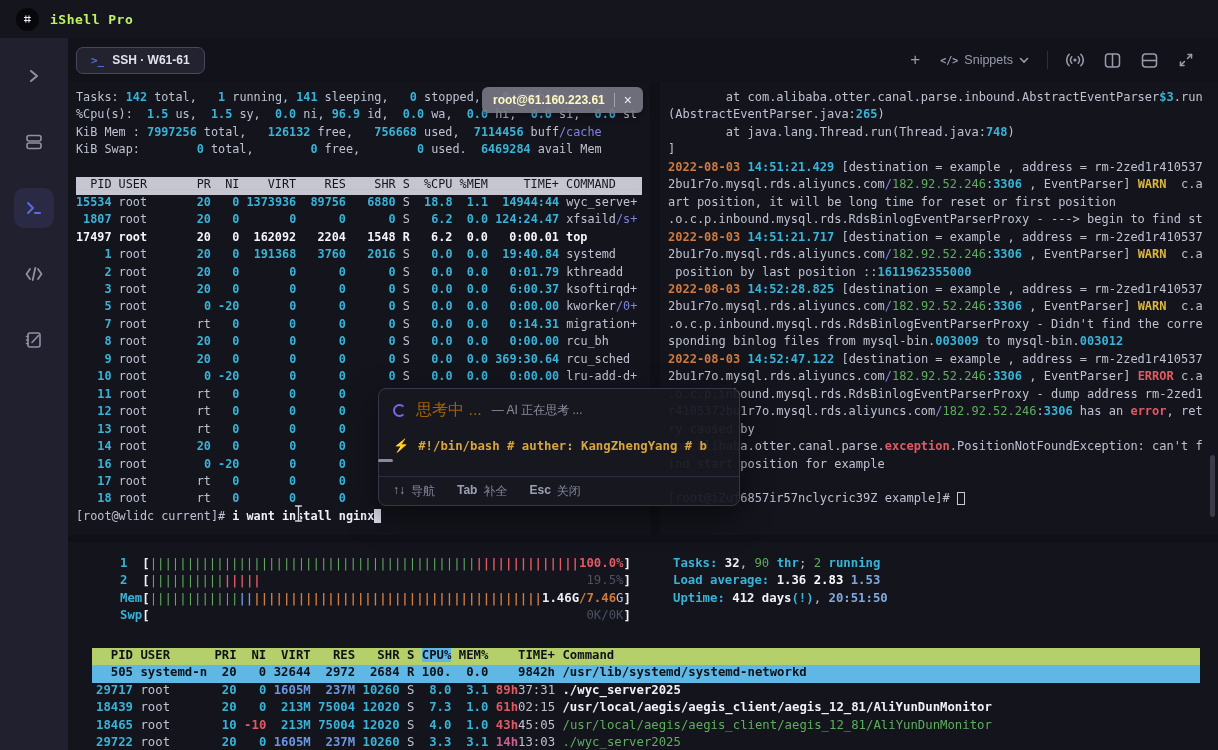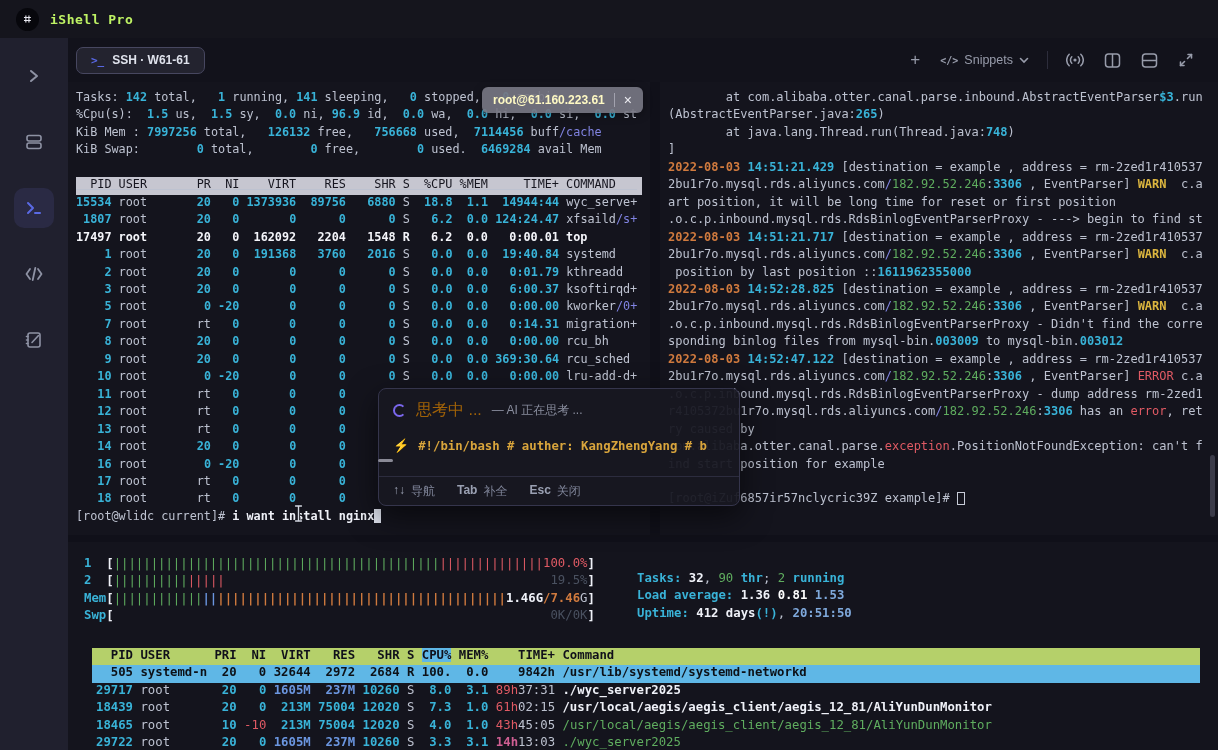--- a/index.html
+++ b/index.html
@@ -40,38 +40,38 @@
   .tline { height:17.46px; white-space:pre; font:12px "DejaVu Sans Mono", monospace; color:#bdc2d0; }
   #left-term .tline { font-size:11.8px; }
   .tline.thdr { background:#c6c6d0;text-decoration:underline; }
   .tline.bold .t-w { color:#f4f5fa; }
   .t-g { color:#bdc2d0; }
   .t-c { color:#39b3d8; font-weight:700; }
   .t-w { color:#eff1f8; font-weight:700; }
   .t-p { color:#8184e2; }
   .t-o { color:#d07a3e; font-weight:700; }
   .t-y { color:#dcb63f; font-weight:700; }
-  .t-r { color:#e05a64; font-weight:400; }
+  .t-r { color:#e05a64; font-weight:700; }
   .t-grn { color:#5fad5f; }
   .t-b { color:#6b96e0; font-weight:700; }
   .t-m { color:#cf5f93; font-weight:700; }
   .t-dim { color:#4a5160; }
   .t-lb { color:#7fa9dc; font-weight:700; }
   .t-wb { color:#ffffff; font-weight:700; }
   .t-hd { color:#15151f; font-weight:400; }
   .t-cur { background:#dfe3ee; color:#14141d; display:inline-block; width:7px; }
   .t-hcur { display:inline-block; width:8px; height:13px; border:1px solid #c8ccd8; vertical-align:-2px; }
   .scrollthumb { position:absolute; right:3px; top:373px; width:5px; height:62px; background:#3a3a48; border-radius:3px; }
 
   
   .gap-h { height:7px; background:#101019; flex:0 0 auto; }
   .bottom { height:208px; background:#14141d; flex:0 0 auto; position:relative; padding-top:14px; overflow:hidden; }
   #meters { position:absolute; left:16px; top:14px; }
-  #meters .tline, #sysinfo .tline { font-size:12.3px; }
-  #sysinfo { position:absolute; left:569px; top:29px; }
+  #meters .tline, #sysinfo .tline { font-size:12.3px;margin-left:36px; }
+  #sysinfo { position:absolute; left:569px; top:14px; }
   #btable { position:absolute; left:4px; right:18px; top:106px; }
   #btable .tline { font-size:12.3px; padding-left:4px;margin-left:20px; }
   .tline.ghdr { background:#b5d06a; }
   .t-hdr { color:#10101a; font-weight:700; }
   .t-hdrsort { background:#5fb7e6; color:#10101a; font-weight:700; }
   .tline.sel { background:#5fb7e6; }
   .t-sd { color:#0d1117; font-weight:600; }
 
   
   .host-badge { position:absolute; left:482px; top:87px; height:26px; display:flex; align-items:center; gap:9px; padding:0 11px; background:rgba(118,118,130,0.92); border-radius:6px; box-shadow:0 2px 8px rgba(0,0,0,.35); }
@@ -258,21 +258,21 @@
 
       <div class="bottom">
         <div id="meters">
             <div class="tline"><span class="t-c">1  </span><span class="t-w">[</span><span class="t-grn">||||||||||||||||||||||||||||||||||||||||||||</span><span class="t-r">||||||||||||||</span><span class="t-r">100.0%</span><span class="t-w">]</span></div>
             <div class="tline"><span class="t-c">2  </span><span class="t-w">[</span><span class="t-grn">||||||||||</span><span class="t-r">|||||</span><span class="t-dim">                                            19.5%</span><span class="t-w">]</span></div>
             <div class="tline"><span class="t-c">Mem</span><span class="t-w">[</span><span class="t-grn">||||||||||||</span><span class="t-b">||</span><span class="t-o">|||||||||||||||||||||||||||||||||||||||</span><span class="t-w">1.46G</span><span class="t-o">/7.46</span><span class="t-g">G</span><span class="t-w">]</span></div>
             <div class="tline"><span class="t-c">Swp</span><span class="t-w">[</span><span class="t-dim">                                                           0K/0K</span><span class="t-w">]</span></div>
           </div>
         <div id="sysinfo">
             <div class="tline"><span class="t-c">Tasks: </span><span class="t-w">32</span><span class="t-g">, </span><span class="t-grn">90</span><span class="t-c"> thr</span><span class="t-g">; </span><span class="t-grn">2</span><span class="t-c"> running</span></div>
-            <div class="tline"><span class="t-c">Load average: </span><span class="t-w">1.36 </span><span class="t-wb">0.81 </span><span class="t-lb">1.53</span></div>
+            <div class="tline"><span class="t-c">Load average: </span><span class="t-w">1.36 </span><span class="t-wb">2.83 </span><span class="t-lb">1.53</span></div>
             <div class="tline"><span class="t-c">Uptime: </span><span class="t-w">412 days</span><span class="t-c">(!)</span><span class="t-g">, </span><span class="t-lb">20:51:50</span></div>
           </div>
         <div id="btable">
             <div class="tline ghdr"><span class="t-hdr">  PID USER      PRI  NI  VIRT   RES   SHR S </span><span class="t-hdrsort">CPU%</span><span class="t-hdr"> MEM%    TIME+ Command</span></div>
             <div class="tline sel"><span class="t-sd">  505 systemd-n  20   0 32644  2972  2684 R 100.  0.0    9842h /usr/lib/systemd/systemd-networkd</span></div>
             <div class="tline"><span class="t-c">29717</span><span class="t-g"> root      </span><span class="t-c"> 20   0 </span><span class="t-b">1605M  237M</span><span class="t-c"> 10260</span><span class="t-g"> S </span><span class="t-c"> 8.0  3.1 </span><span class="t-r">89h</span><span class="t-g">37:31 </span><span class="t-w">./wyc_server2025</span></div>
             <div class="tline"><span class="t-c">18439</span><span class="t-g"> root      </span><span class="t-c"> 20   0  213M 75004 12020</span><span class="t-g"> S </span><span class="t-c"> 7.3  1.0 </span><span class="t-r">61h</span><span class="t-g">02:15 </span><span class="t-w">/usr/local/aegis/aegis_client/aegis_12_81/AliYunDunMonitor</span></div>
             <div class="tline"><span class="t-c">18465</span><span class="t-g"> root      </span><span class="t-c"> 10 </span><span class="t-r">-10</span><span class="t-c">  213M 75004 12020</span><span class="t-g"> S </span><span class="t-c"> 4.0  1.0 </span><span class="t-r">43h</span><span class="t-g">45:05 </span><span class="t-grn">/usr/local/aegis/aegis_client/aegis_12_81/AliYunDunMonitor</span></div>
             <div class="tline"><span class="t-c">29722</span><span class="t-g"> root      </span><span class="t-c"> 20   0 </span><span class="t-b">1605M  237M</span><span class="t-c"> 10260</span><span class="t-g"> S </span><span class="t-c"> 3.3  3.1 </span><span class="t-m">14h</span><span class="t-g">13:03 </span><span class="t-grn">./wyc_server2025</span></div>
           </div>

